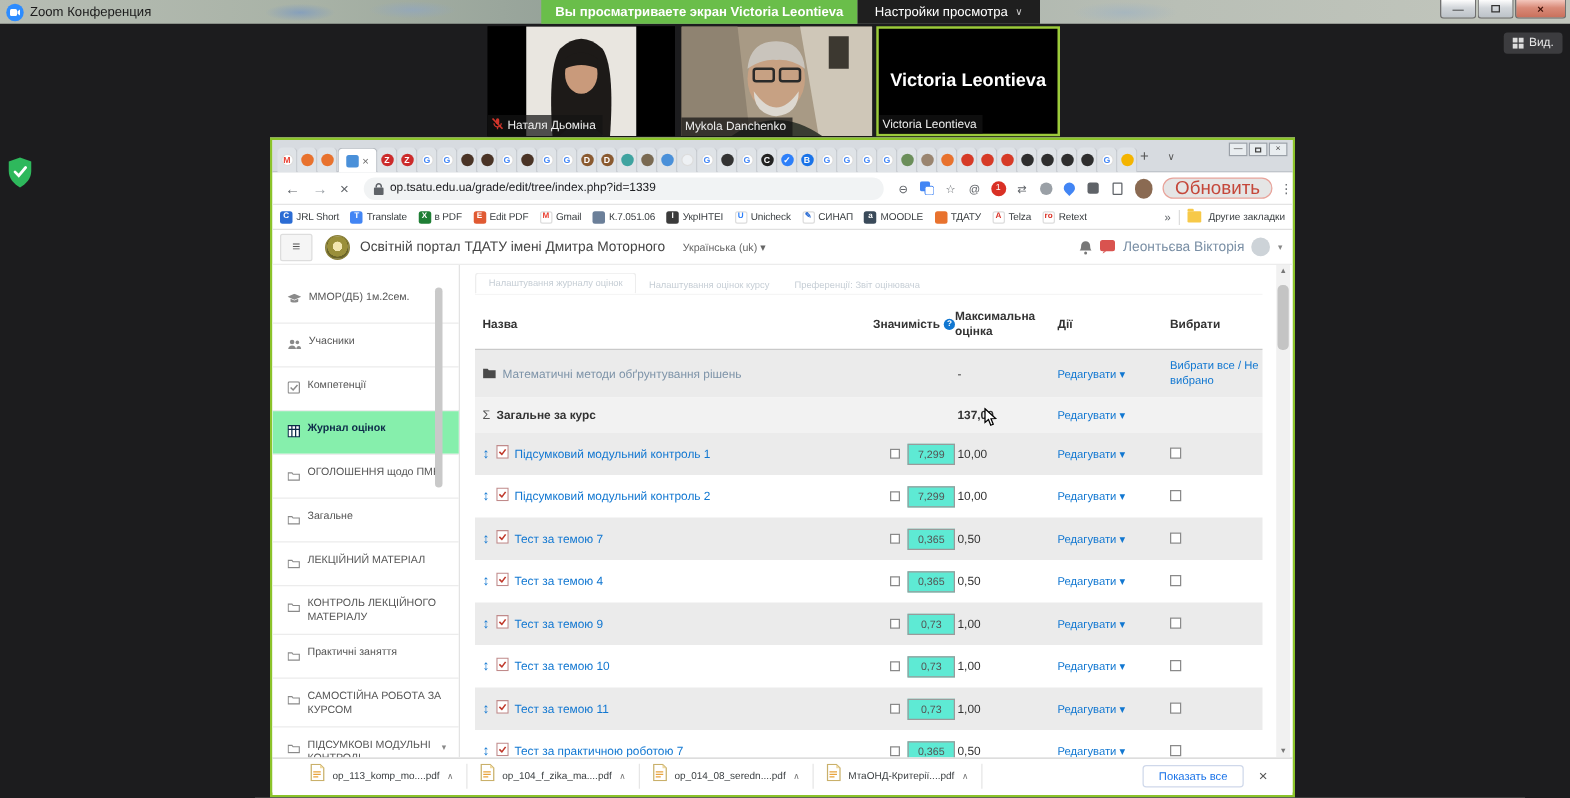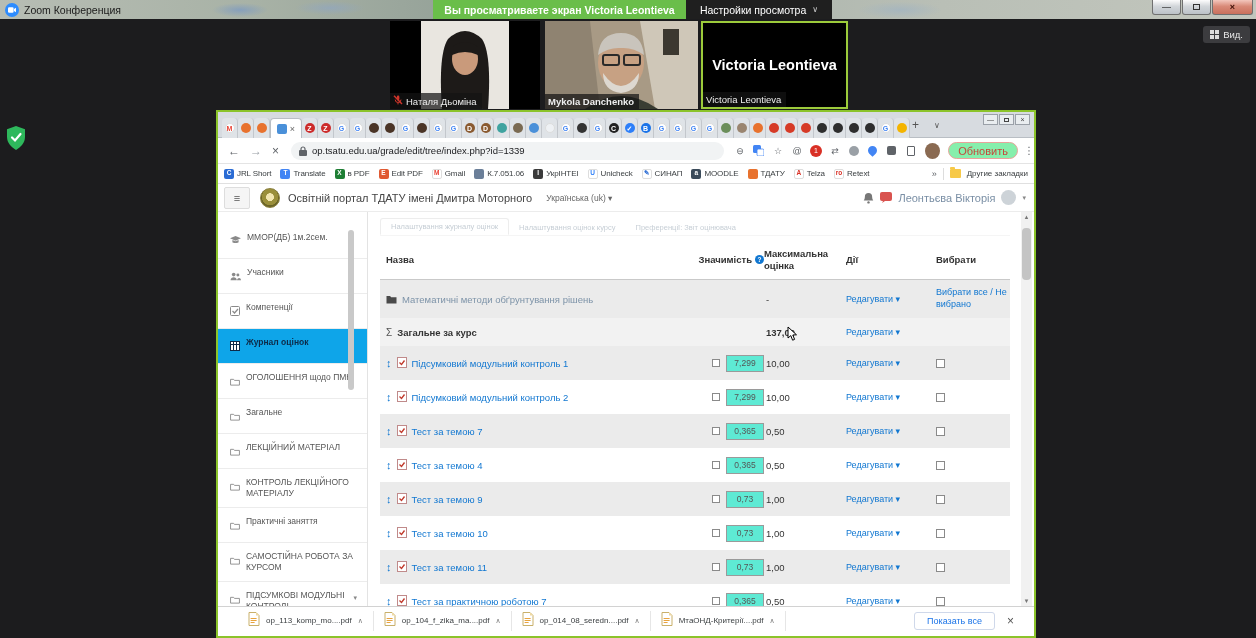--- a/index.html
+++ b/index.html
@@ -63,22 +63,22 @@
   .navico{font-size:12px;color:#5f6368;margin-left:10px;cursor:pointer}
   .navico.dim{color:#9aa0a6}
   .urlpill{margin-left:12px;width:455px;height:18px;border-radius:9px;background:#f1f3f4;
     display:flex;align-items:center;gap:5px;padding:0 8px}
   .url{font-size:9.5px;color:#202124}
   .tbicons{display:flex;align-items:center;gap:7px;margin-left:10px}
   .tbi{width:12px;height:12px;display:flex;align-items:center;justify-content:center;font-size:9px;color:#5f6368;cursor:pointer}
   .dot-badge{position:relative;width:12px;height:12px;border-radius:50%;background:#d93025;color:#fff;
     font-size:7px;display:flex;align-items:center;justify-content:center}
   .avatar-b{width:16px;height:16px;border-radius:50%;background:#8a6a52;margin-left:8px;cursor:pointer}
-  .reload-btn{margin-left:8px;height:17px;border:1px solid #e8a39a;border-radius:9px;background:#86efac;
-    color:#c5473a;font-size:11px;display:flex;align-items:center;padding:0 9px;gap:5px;cursor:pointer}
+  .reload-btn{margin-left:8px;height:17px;border:1px solid #e8a39a;border-radius:9px;background:#e5e5e5;
+    color:#c5473a;font-size:15px;display:flex;align-items:center;padding:0 9px;gap:5px;cursor:pointer}
   .kebab{margin-left:6px;font-size:10px;color:#5f6368;cursor:pointer}
 
   .bookmarks{position:absolute;left:0;top:52px;width:100%;height:20px;background:#fff;border-bottom:1px solid #e0e0e0;
     display:flex;align-items:center;padding:0 6px}
   .bm{display:flex;align-items:center;gap:3px;margin-right:9px;cursor:pointer;white-space:nowrap}
   .bm .fav{width:10px;height:10px;font-size:6.5px}
   .bm .lbl{font-size:8px;color:#3c4043;letter-spacing:-.1px}
   .bm-right{margin-left:auto;display:flex;align-items:center;gap:6px}
   .bm-more{font-size:9px;color:#5f6368;cursor:pointer}
   .bm-sep{width:1px;height:12px;background:#ddd}
@@ -99,21 +99,21 @@
   .avatar-m{width:15px;height:15px;border-radius:50%;background:#cdd3d8;cursor:pointer}
   .mh-caret{font-size:7px;color:#888;cursor:pointer}
 
   
   .mbody{position:absolute;left:0;top:100px;width:100%;height:394px;background:#fff;overflow:hidden}
   .sidebar{position:absolute;left:0;top:0;width:150px;height:100%;background:#fff;border-right:1px solid #e3e3e3;padding-top:12px}
   .snav{border:0}
   .sitem{display:flex;align-items:flex-start;gap:6px;padding:8px 8px 8px 12px;border-top:1px solid #ececec;cursor:pointer}
   .sitem:first-child{border-top:none}
   .sitem .slbl{font-size:8.5px;color:#555;line-height:1.3}
-  .sitem.active{background:#0ea5e9}
+  .sitem.active{background:#86efac}
   .sitem.active .slbl{color:#0d2b49;font-weight:bold}
   .side-scroll{position:absolute;left:130px;top:18px;width:6px;height:160px;background:#c9c9c9;border-radius:3px}
   .side-caret{position:absolute;right:10px;bottom:4px;font-size:7px;color:#888}
 
   .main{position:absolute;left:162px;top:0;width:630px;height:100%}
   .ghosttabs{position:absolute;left:0;top:2px;width:100%;height:22px;border-bottom:1px solid #e3e3e3;
     display:flex;align-items:flex-end;opacity:.35}
   .gtab{font-size:7.5px;color:#5a7186;padding:3px 10px;white-space:nowrap}
   .gtab.first{border:1px solid #ccc;border-bottom:1px solid #fff;border-radius:3px 3px 0 0;background:#fff}
 
@@ -199,21 +199,21 @@
           <path d="M57 88 Q75 70 93 88 Z" fill="#262626"></path>
         </svg><div class="tile-label">
           <span><svg width="10" height="10" viewBox="0 0 10 10">
               <rect x="3.8" y="0.6" width="2.6" height="4.8" rx="1.3" fill="#d0352b"></rect>
               <path d="M2.2 4.6a2.9 2.9 0 0 0 5.8 0" stroke="#d0352b" stroke-width="1" fill="none"></path>
               <line x1="5" y1="7.5" x2="5" y2="9.4" stroke="#d0352b"></line>
               <line x1="1" y1="0.8" x2="9" y2="9" stroke="#d0352b" stroke-width="1.4"></line>
             </svg></span>
           <span>Наталя Дьоміна</span>
         </div></div>
-      <div class="tile" style="left: 545px; width: 153px; font-weight: bold;"><svg width="153" height="88" viewBox="0 0 153 88">
+      <div class="tile" style="left: 545px; width: 153px;"><svg width="153" height="88" viewBox="0 0 153 88">
           <rect width="153" height="88" fill="#a89a85"></rect>
           <path d="M0 0 H45 L55 88 H0 Z" fill="#8f8371"></path>
           <path d="M95 0 H153 V88 H110 Z" fill="#cfc7b8"></path>
           <rect x="118" y="8" width="16" height="26" fill="#3c3830"></rect>
           <ellipse cx="76" cy="42" rx="23" ry="27" fill="#c7a183"></ellipse>
           <path d="M53 34 Q55 12 76 12 Q97 12 99 34 Q88 26 76 27 Q64 26 53 34 Z" fill="#c9c4bc"></path>
           <path d="M58 52 Q76 78 94 52 Q94 70 76 72 Q58 70 58 52 Z" fill="#ddd8d0"></path>
           <rect x="58" y="34" width="16" height="10" rx="2" fill="none" stroke="#2a2a2a" stroke-width="2"></rect>
           <rect x="79" y="34" width="16" height="10" rx="2" fill="none" stroke="#2a2a2a" stroke-width="2"></rect>
           <path d="M40 88 Q76 62 113 88 Z" fill="#3a3d33"></path>

